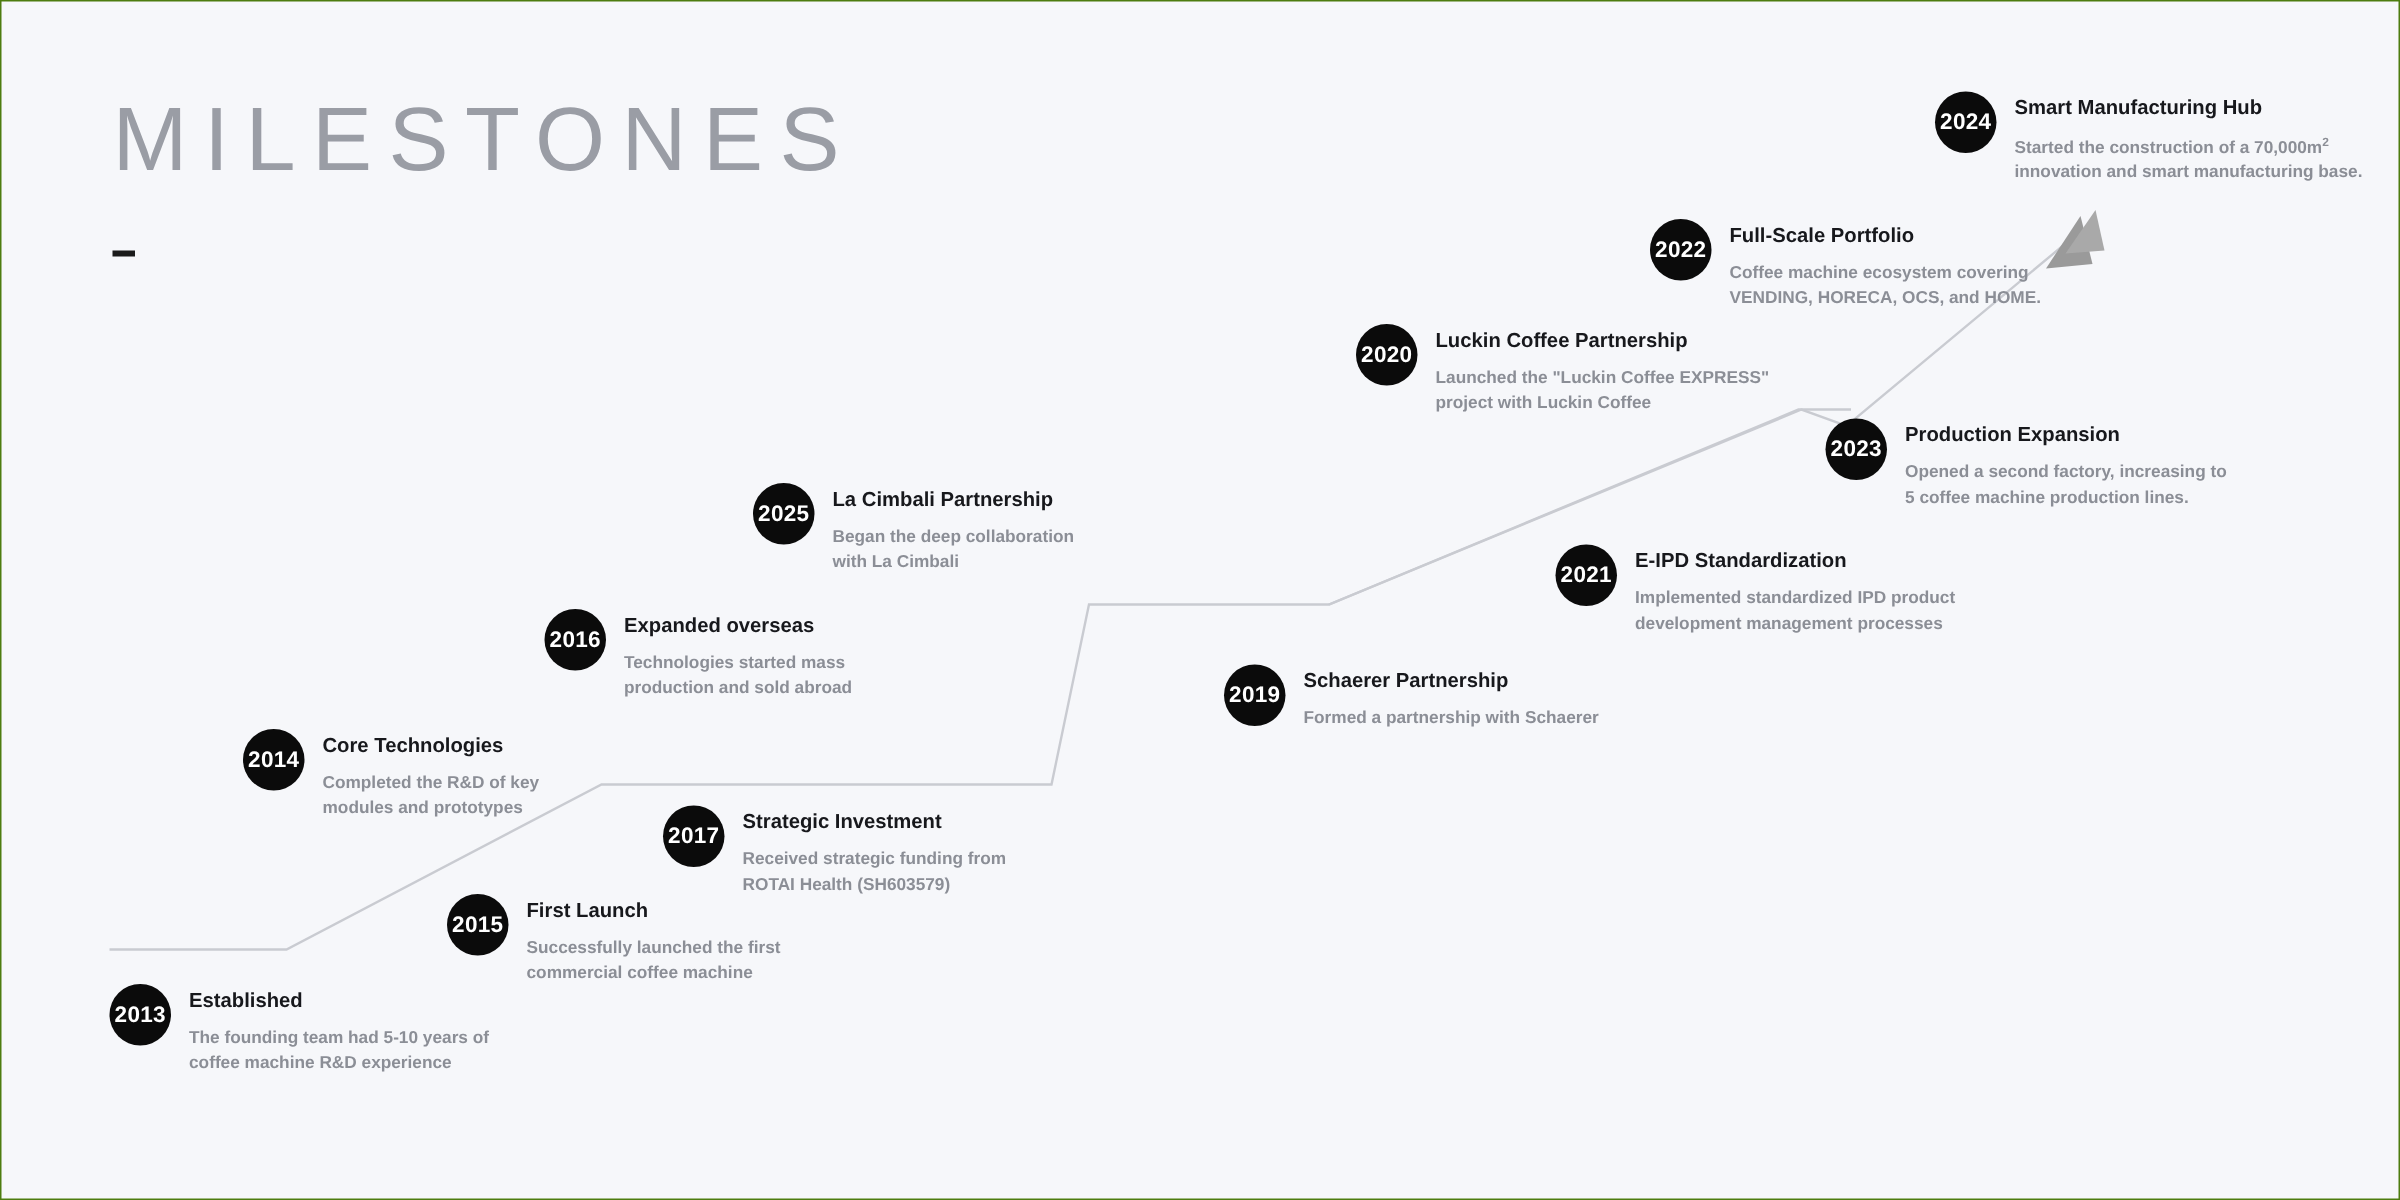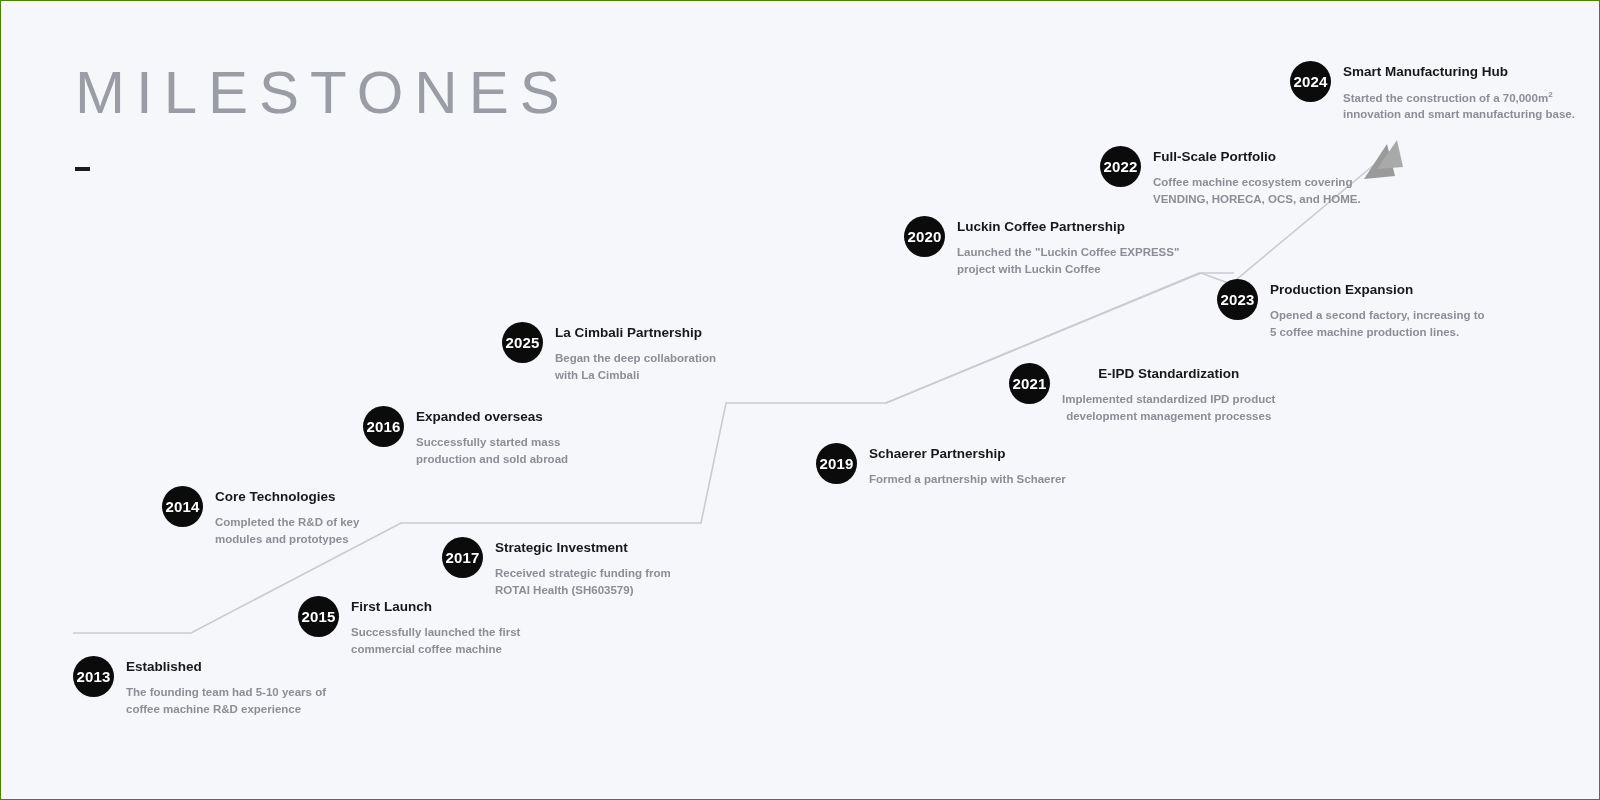--- a/index.html
+++ b/index.html
@@ -145,21 +145,21 @@
       <div class="milestone-title">First Launch</div>
       <div class="milestone-desc">Successfully launched the first
 commercial coffee machine</div>
     </div>
   </div>
 
   <div class="milestone" style="left:362px; top:405px;">
     <div class="year-badge">2016</div>
     <div class="milestone-text">
       <div class="milestone-title">Expanded overseas</div>
-      <div class="milestone-desc">Successfully started mass
+      <div class="milestone-desc">Technologies started mass
 production and sold abroad</div>
     </div>
   </div>
 
   <div class="milestone" style="left:441px; top:536px;">
     <div class="year-badge">2017</div>
     <div class="milestone-text">
       <div class="milestone-title">Strategic Investment</div>
       <div class="milestone-desc">Received strategic funding from
 ROTAI Health (SH603579)</div>
@@ -185,21 +185,21 @@
 
   <div class="milestone" style="left:903px; top:215px;">
     <div class="year-badge">2020</div>
     <div class="milestone-text">
       <div class="milestone-title">Luckin Coffee Partnership</div>
       <div class="milestone-desc">Launched the "Luckin Coffee EXPRESS"
 project with Luckin Coffee</div>
     </div>
   </div>
 
-  <div class="milestone" style="left:1008px; top:362px;text-align:center;">
+  <div class="milestone" style="left:1036px; top:362px;">
     <div class="year-badge">2021</div>
     <div class="milestone-text">
       <div class="milestone-title">E-IPD Standardization</div>
       <div class="milestone-desc">Implemented standardized IPD product
 development management processes</div>
     </div>
   </div>
 
   <div class="milestone" style="left:1099px; top:145px;">
     <div class="year-badge">2022</div>

